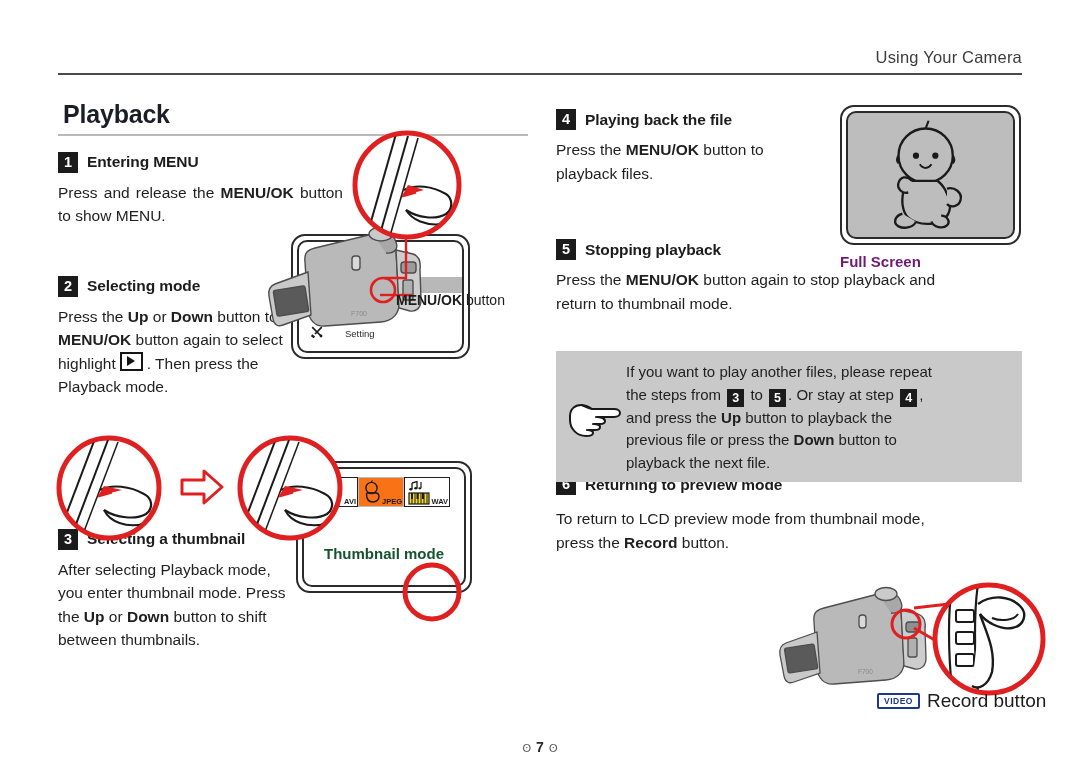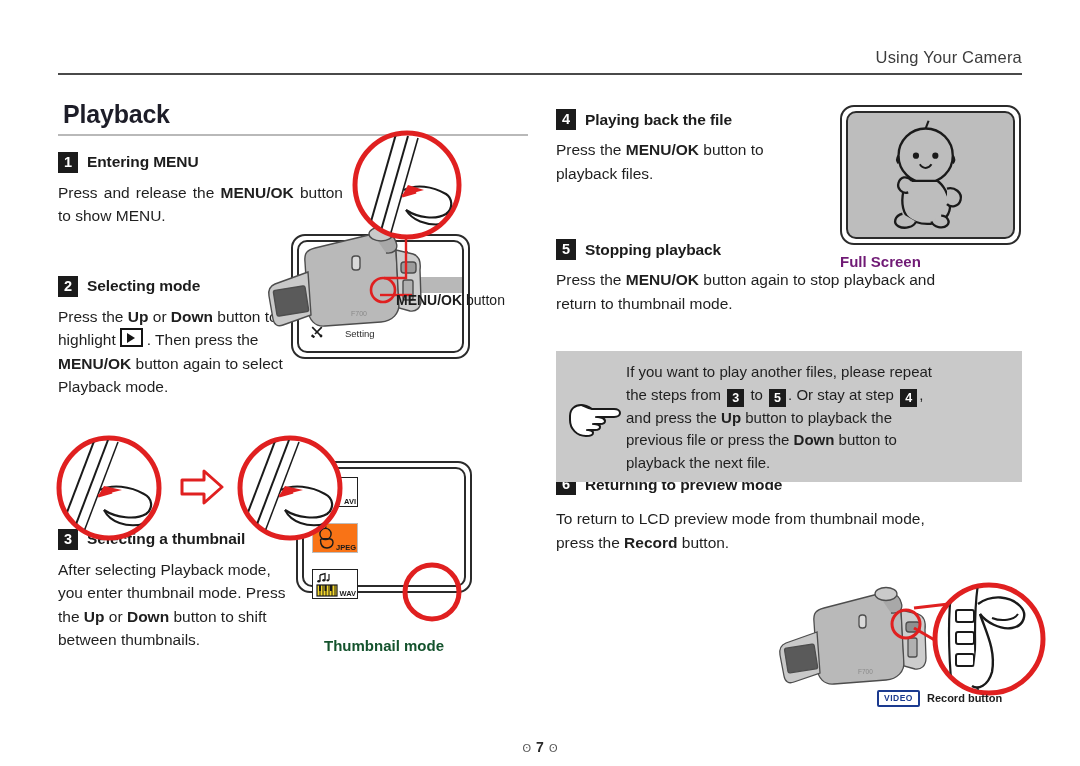--- a/index.html
+++ b/index.html
@@ -198,23 +198,22 @@
   
   #thumb-panel {
     position: absolute;
     left: 296px;
     top: 461px;
     width: 176px;
     height: 132px;
   }
   #thumb-row {
     display: flex;
-    gap: 16px;
+    gap: 0;
     padding: 8px 8px 8px 8px;
-    flex-direction: column;
   }
   .thumb-cell {
     width: 46px;
     height: 30px;
     border: 1.5px solid #1f1f1f;
     box-sizing: border-box;
     display: flex;
     align-items: flex-end;
     justify-content: flex-end;
     position: relative;
@@ -310,22 +309,22 @@
     background: #ffffff;
     color: #1b3a8f;
     font-size: 8.5px;
     font-weight: bold;
     letter-spacing: .5px;
     padding: 2px 5px;
     line-height: 1;
     border-radius: 2px;
   }
   #record-label {
-    font-size: 11px;
-    font-weight: bold;
+    font-size: 19px;
+    font-weight: normal;
     color: #1c1c1c;
     white-space: nowrap;
   }
 
   
   #footer {
     position: absolute;
     left: 0;
     top: 712px;
     width: 1080px;
@@ -363,22 +362,22 @@
     </div>
   </div>
 
   <div style="margin-top:48px;">
     <div class="step-head">
       <span class="step-badge">2</span>
       <span class="step-title">Selecting mode</span>
     </div>
     <div class="body-text" style="width:260px;">
       <div><span>Press the </span><b>Up</b><span> or </span><b>Down</b><span> button to</span></div>
+      <div><b>MENU/OK</b><span> button again to select</span></div>
       <div><span>highlight</span><span class="play-glyph"></span><span>. Then press the</span></div>
-      <div><b>MENU/OK</b><span> button again to select</span></div>
       <div>Playback mode.</div>
     </div>
   </div>
 
   <div style="margin-top:130px;">
     <div class="step-head">
       <span class="step-badge">3</span>
       <span class="step-title">Selecting a thumbnail</span>
     </div>
     <div class="body-text" style="width:262px;">

